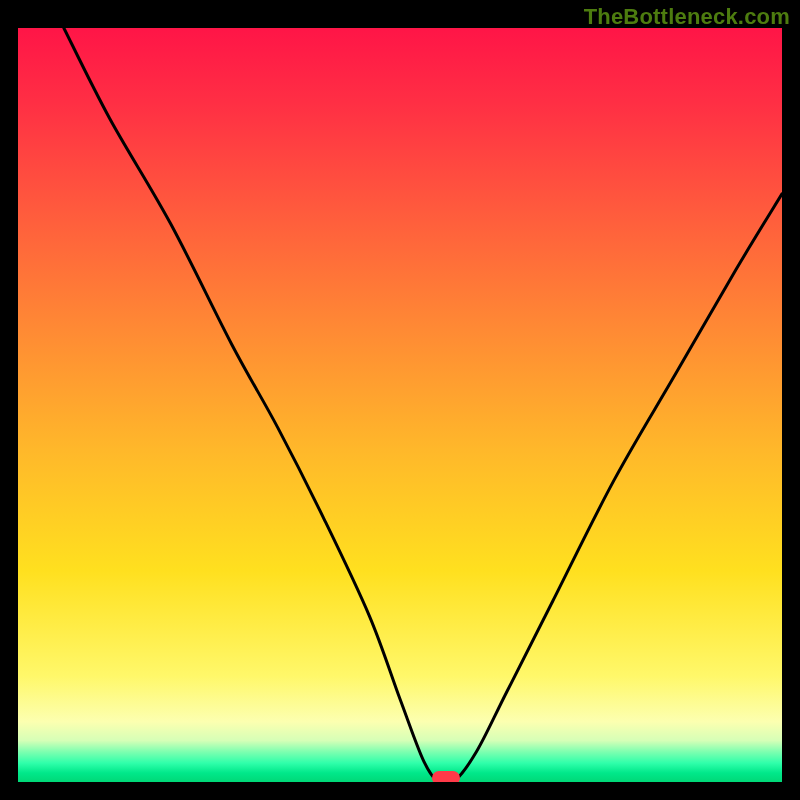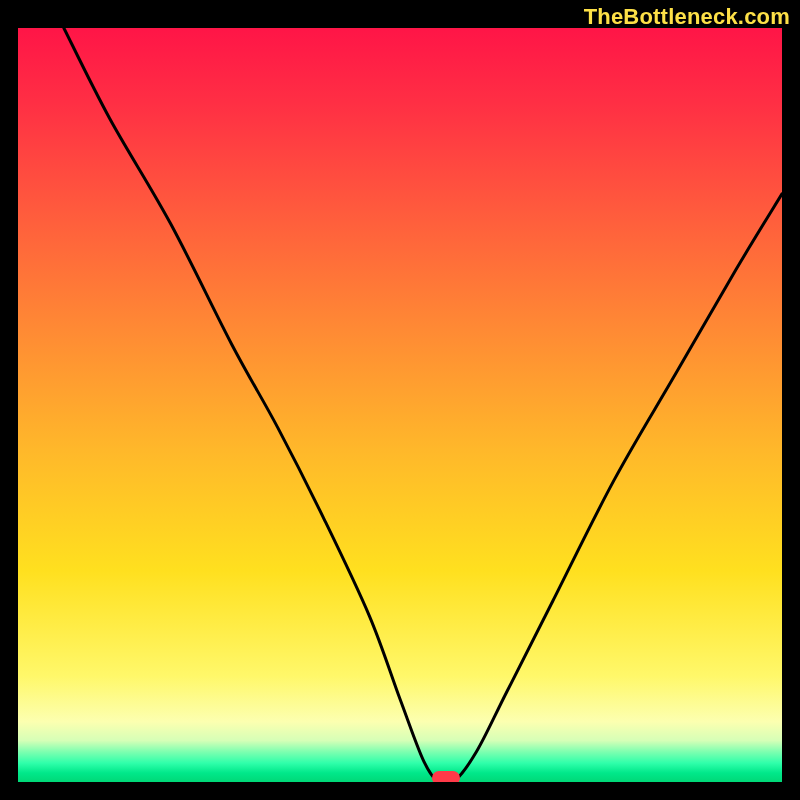--- a/index.html
+++ b/index.html
@@ -16,21 +16,21 @@
     width: 800px;
     height: 800px;
     background: #000;
   }
   .watermark {
     position: absolute;
     top: 4px;
     right: 10px;
     font-size: 22px;
     font-weight: bold;
-    color: #fde047;
+    color: #4d7c0f;
     letter-spacing: 0.2px;
     z-index: 5;
   }
   .plot-area {
     position: absolute;
     left: 18px;
     top: 28px;
     width: 764px;
     height: 754px;
     overflow: hidden;

